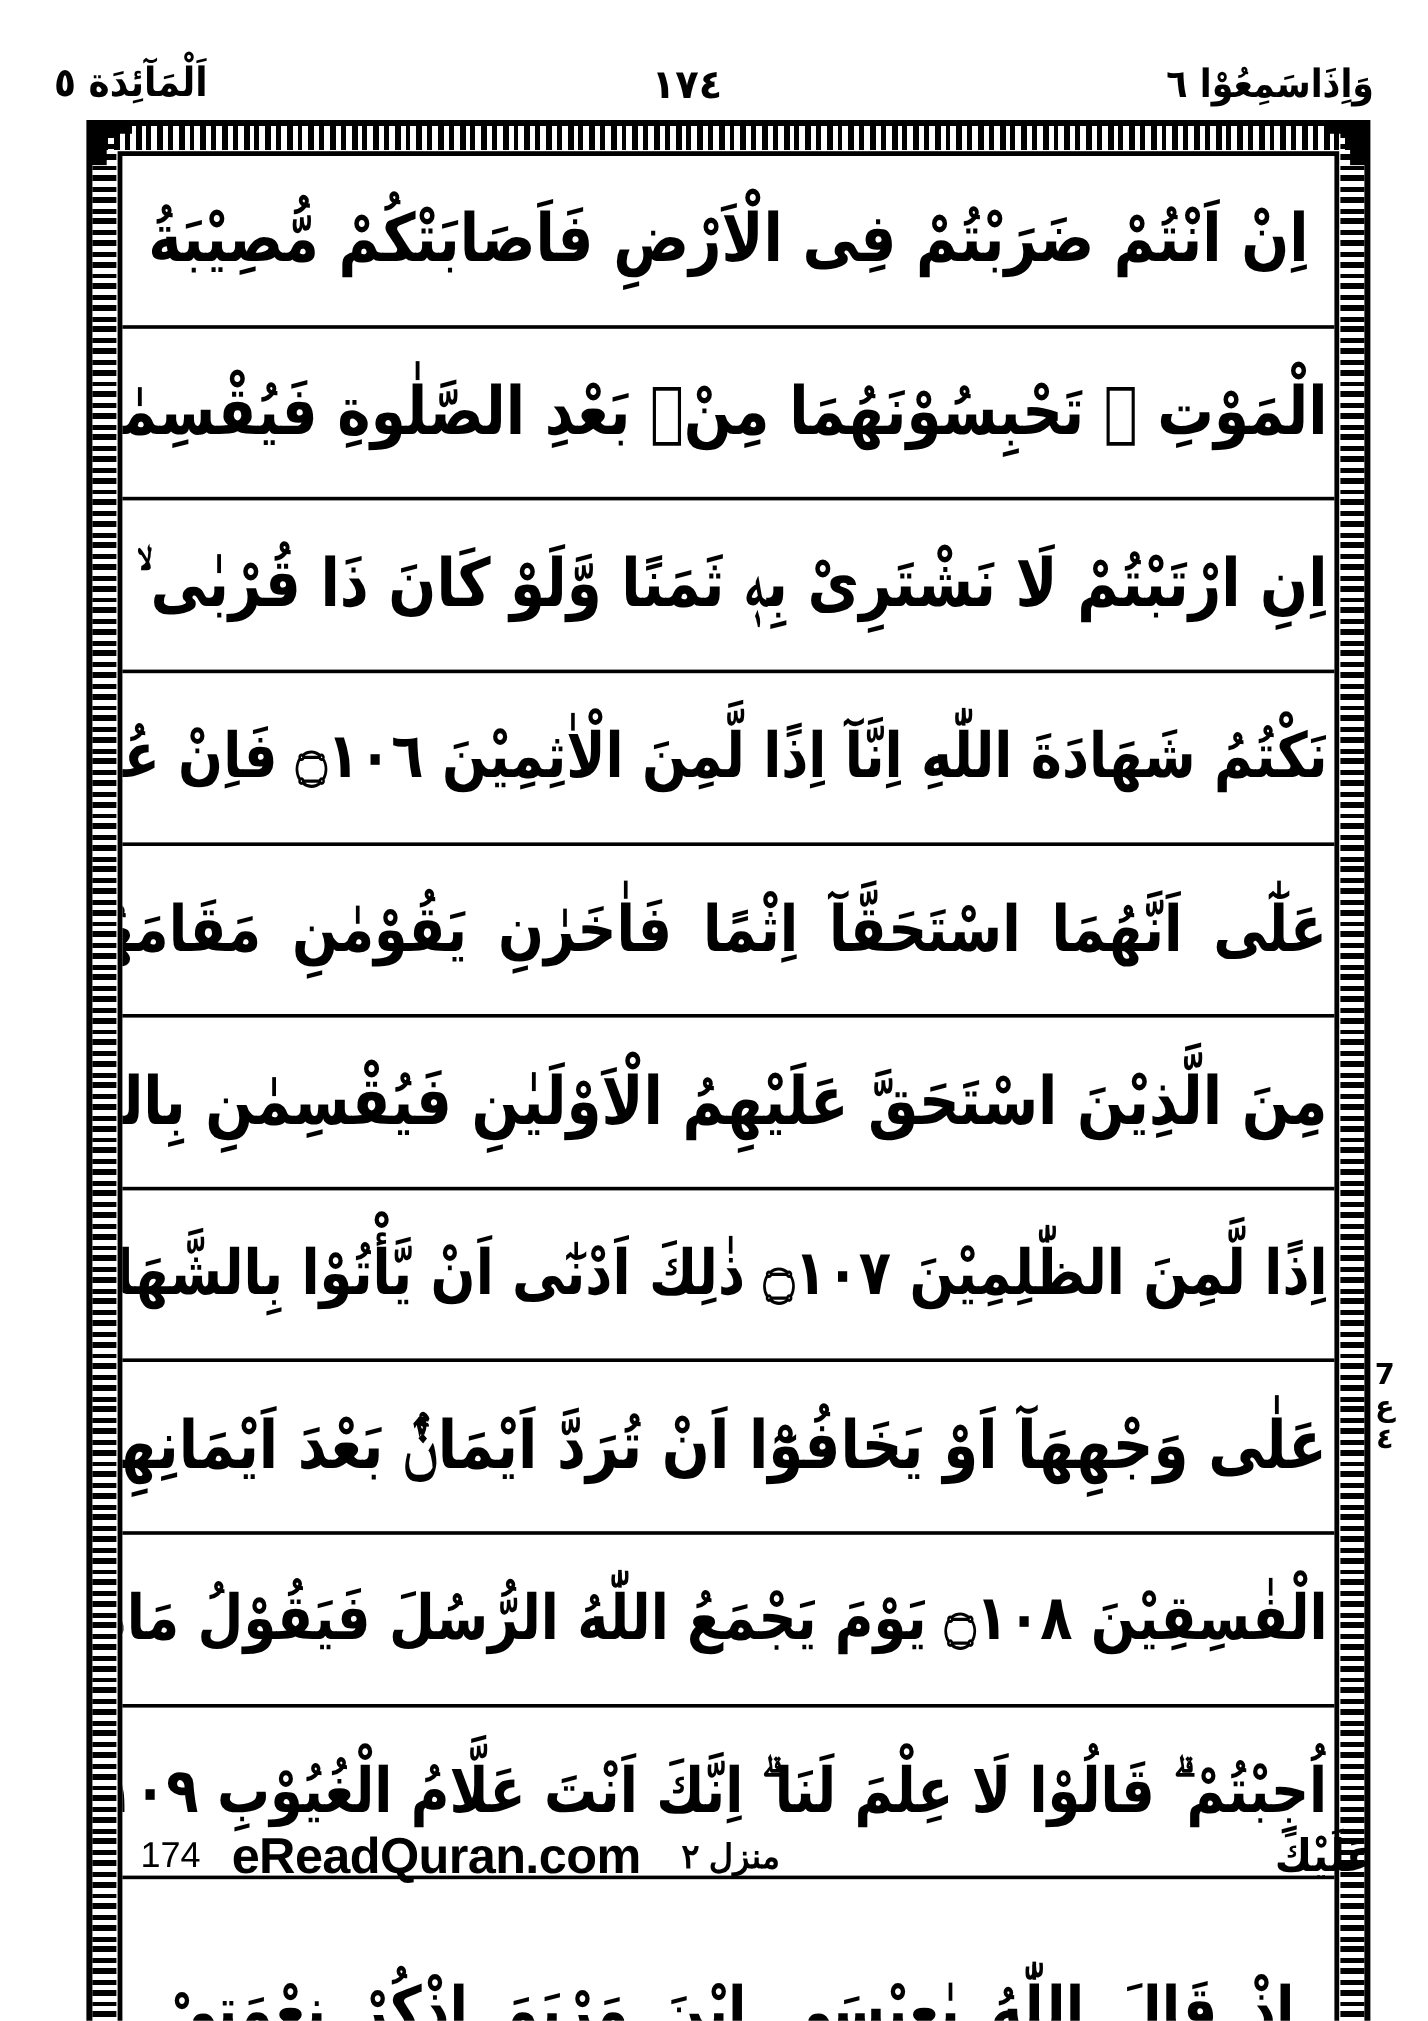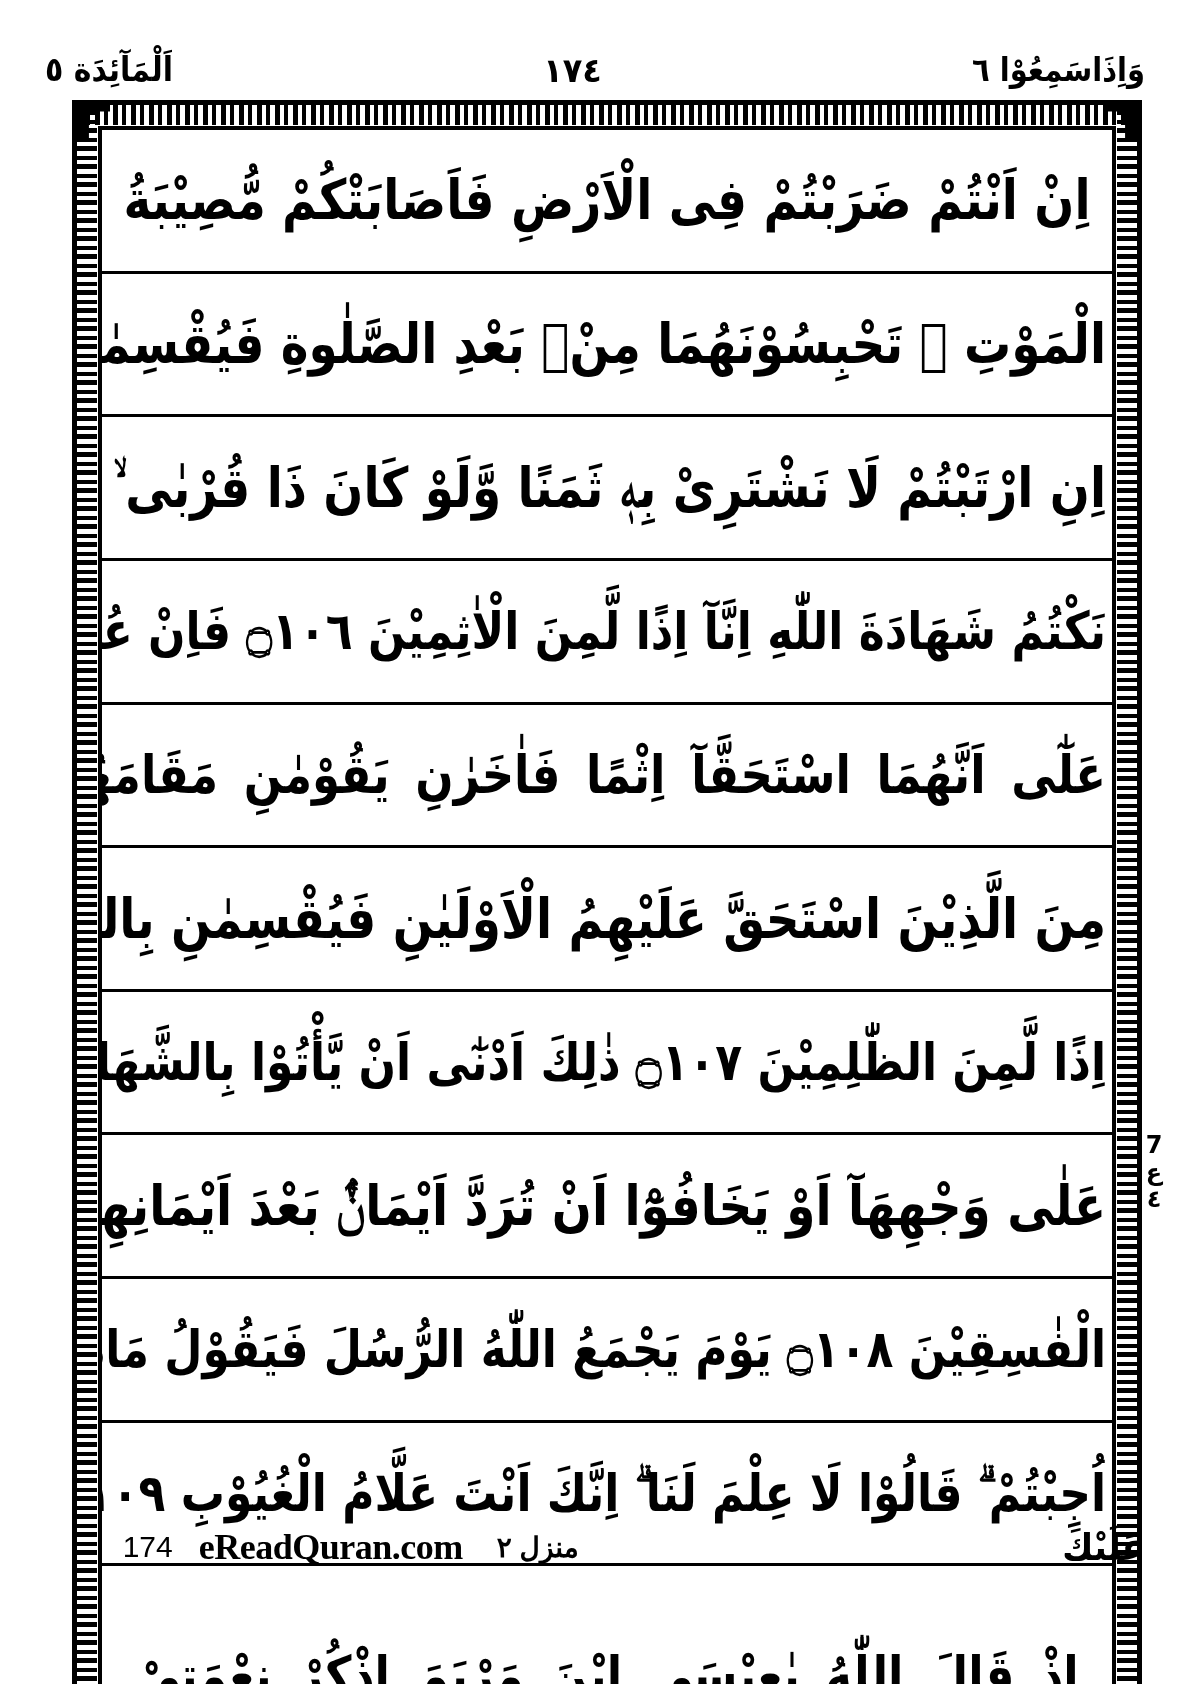--- a/index.html
+++ b/index.html
@@ -202,22 +202,22 @@
     white-space: nowrap;
   }
   .ft-spacer1 { flex: 1.5; }
   .ft-manzil {
     font-family: Liberation Sans, sans-serif;
     font-size: 28px;
     font-weight: bold;
     white-space: nowrap;
   }
   .ft-site {
-    font-family: Liberation Serif, serif;
-    font-size: 36px;
+    font-family: Liberation Sans, sans-serif;
+    font-size: 42px;
     font-weight: bold;
     letter-spacing: -0.5px;
     margin-right: 34px;
     white-space: nowrap;
     direction: ltr;
   }
   .ft-num {
     font-family: "Liberation Sans", sans-serif;
     font-size: 30px;
     font-weight: normal;

